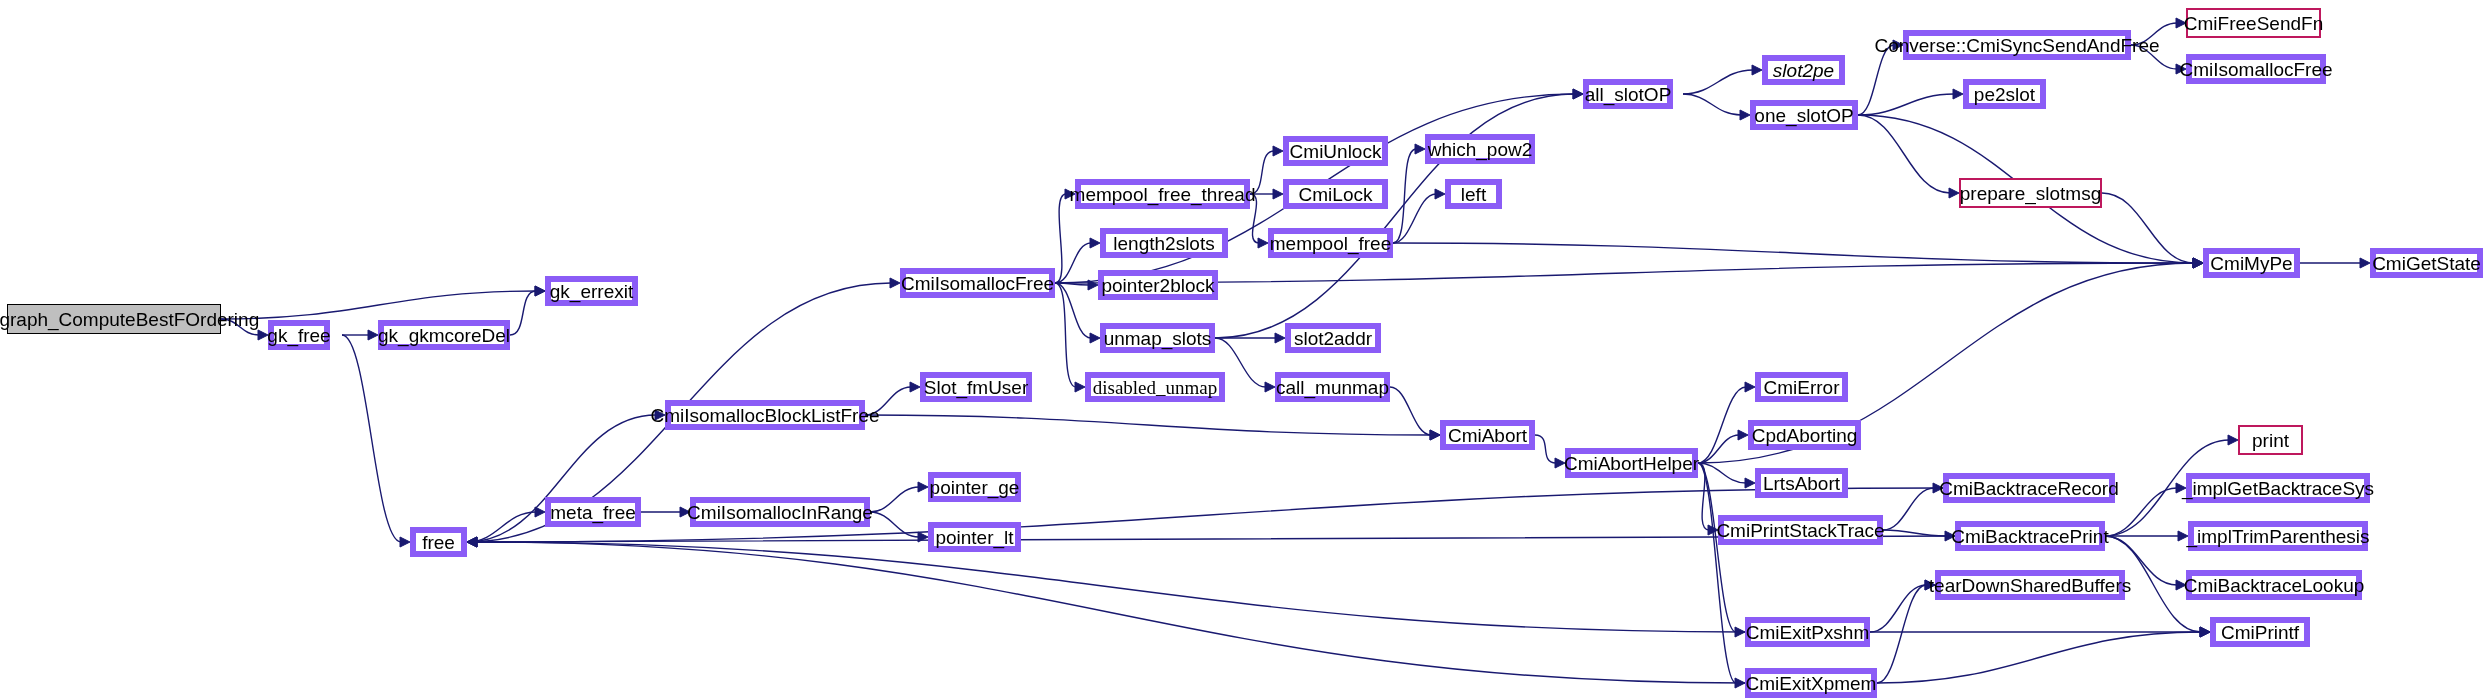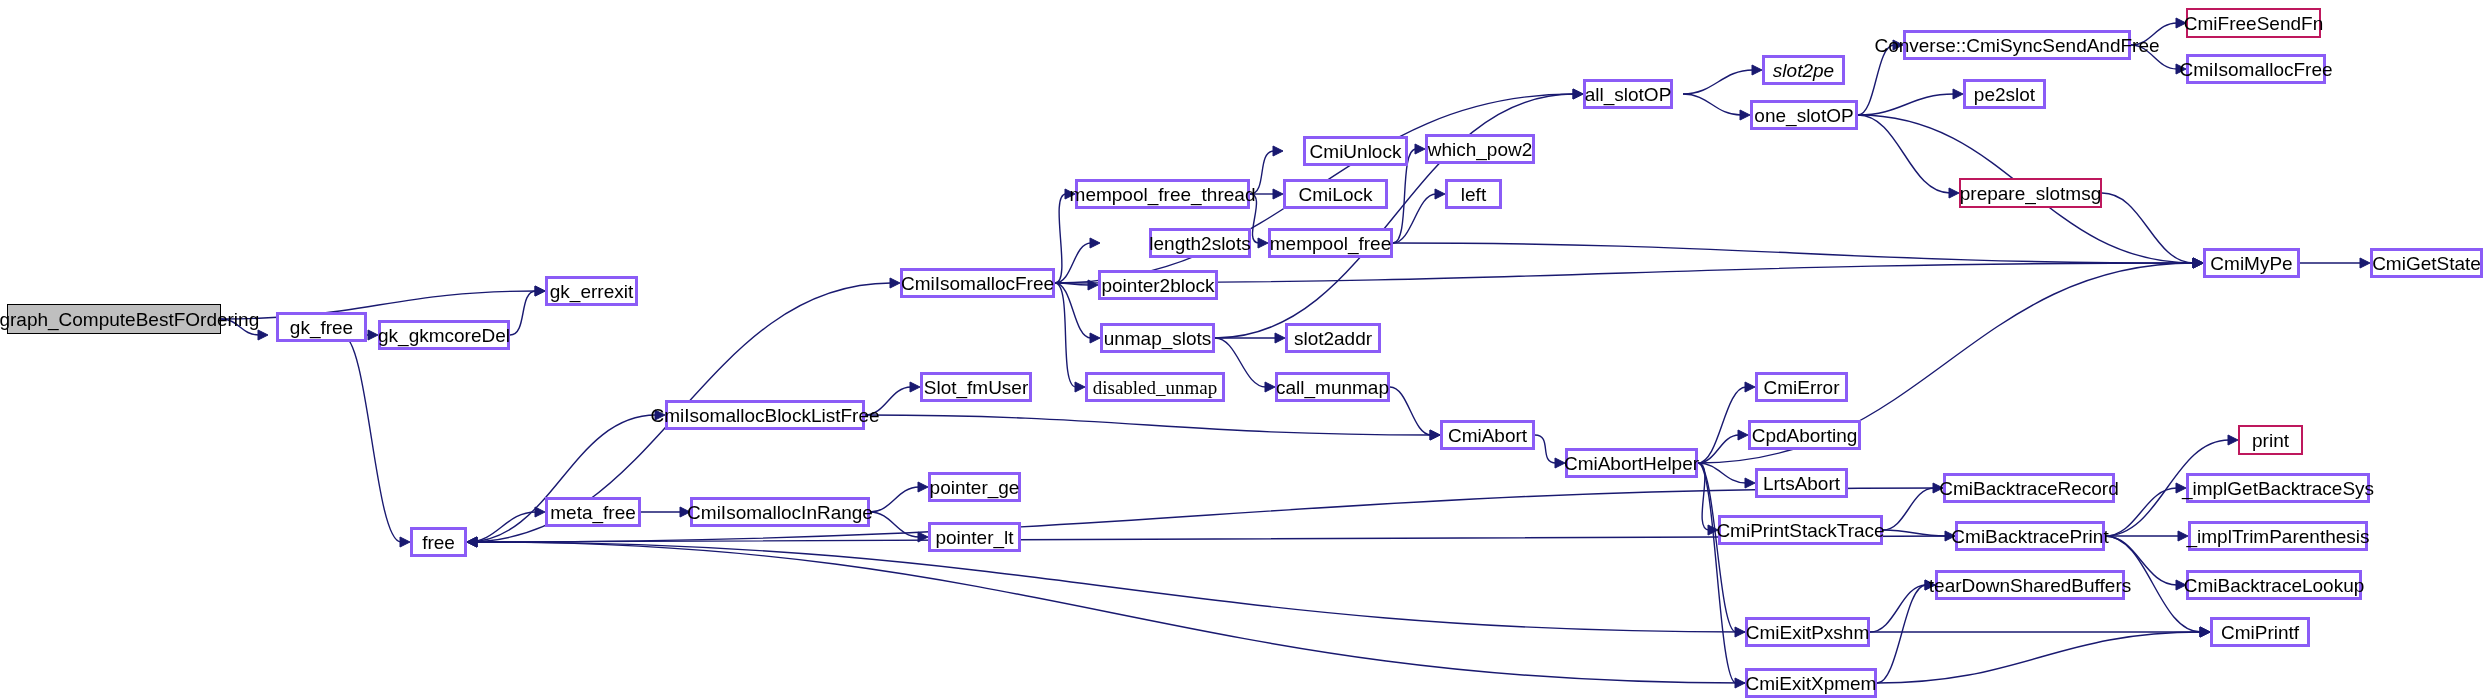--- a/index.html
+++ b/index.html
@@ -8,21 +8,21 @@
     position:relative;
     width:2483px;
     height:699px;
     background:#ffffff;
     font-family:"Liberation Sans", sans-serif;
     overflow:hidden;
   }
   .node{
     position:absolute;
     box-sizing:border-box;
-    border:3px solid #8b5cf6;
+    border:6px solid #8b5cf6;
     background:#ffffff;
     color:#000000;
     font-size:19px;
     line-height:1;
     display:flex;
     align-items:center;
     justify-content:center;
     white-space:nowrap;
     letter-spacing:0px;
     height:30px;
@@ -180,39 +180,39 @@
       <polygon points="467,542 477,537 477,547"></polygon>
       <path d="M1745,683 C1173.9499999999998,683 1047.0500000000002,542 476,542"></path>
       <polygon points="467,542 477,537 477,547"></polygon>
       <path d="M1955,536 C1289.4499999999998,536 1141.5500000000002,542 476,542"></path>
       <polygon points="467,542 477,537 477,547"></polygon>
       <path d="M1943,488 C1282.85,488 1136.15,542 476,542"></path>
       <polygon points="467,542 477,537 477,547"></polygon>
     </svg>
   <div id="node-layer">
       <div class="node root" style="left: 7px; top: 304px; width: 214px;">gk_graph_ComputeBestFOrdering</div>
-      <div class="node" style="left: 268px; top: 312px; width: 91px; margin-left: 8px;">gk_free</div>
+      <div class="node" style="left: 268px; top: 320px; width: 62px;">gk_free</div>
       <div class="node" style="left: 378px; top: 320px; width: 132px;">gk_gkmcoreDel</div>
       <div class="node" style="left: 545px; top: 276px; width: 93px;">gk_errexit</div>
       <div class="node" style="left: 410px; top: 527px; width: 57px;">free</div>
       <div class="node" style="left: 545px; top: 497px; width: 96px;">meta_free</div>
       <div class="node" style="left: 690px; top: 497px; width: 180px;">CmiIsomallocInRange</div>
       <div class="node" style="left: 928px; top: 472px; width: 93px;">pointer_ge</div>
       <div class="node" style="left: 928px; top: 522px; width: 93px;">pointer_lt</div>
       <div class="node" style="left: 665px; top: 400px; width: 200px;">CmiIsomallocBlockListFree</div>
       <div class="node" style="left: 920px; top: 372px; width: 112px;">Slot_fmUser</div>
       <div class="node" style="left: 900px; top: 268px; width: 155px;">CmiIsomallocFree</div>
-      <div class="node" style="left: 1149px; top: 228px; width: 102px;">length2slots</div>
+      <div class="node" style="left: 1100px; top: 228px; width: 128px;">length2slots</div>
       <div class="node" style="left: 1098px; top: 270px; width: 120px;">pointer2block</div>
       <div class="node" style="left: 1100px; top: 323px; width: 115px;">unmap_slots</div>
       <div class="node" style="left: 1085px; top: 372px; width: 140px; font-family: Liberation Serif, serif;">disabled_unmap</div>
       <div class="node" style="left: 1285px; top: 323px; width: 96px;">slot2addr</div>
       <div class="node" style="left: 1275px; top: 372px; width: 115px;">call_munmap</div>
       <div class="node" style="left: 1075px; top: 179px; width: 175px;">mempool_free_thread</div>
-      <div class="node" style="left: 1283px; top: 136px; width: 105px; margin-left: 20px;">CmiUnlock</div>
+      <div class="node" style="left: 1283px; top: 136px; width: 105px;">CmiUnlock</div>
       <div class="node" style="left: 1283px; top: 179px; width: 105px;">CmiLock</div>
       <div class="node" style="left: 1268px; top: 228px; width: 125px;">mempool_free</div>
       <div class="node" style="left: 1425px; top: 134px; width: 110px;">which_pow2</div>
       <div class="node" style="left: 1445px; top: 179px; width: 57px;">left</div>
       <div class="node" style="left: 1583px; top: 79px; width: 90px;">all_slotOP</div>
       <div class="node" style="left: 1762px; top: 55px; width: 83px; font-style: italic;">slot2pe</div>
       <div class="node" style="left: 1750px; top: 100px; width: 108px;">one_slotOP</div>
       <div class="node" style="left: 1963px; top: 79px; width: 83px;">pe2slot</div>
       <div class="node redborder" style="left: 1959px; top: 178px; width: 143px;">prepare_slotmsg</div>
       <div class="node" style="left: 1903px; top: 30px; width: 228px;">Converse::CmiSyncSendAndFree</div>

